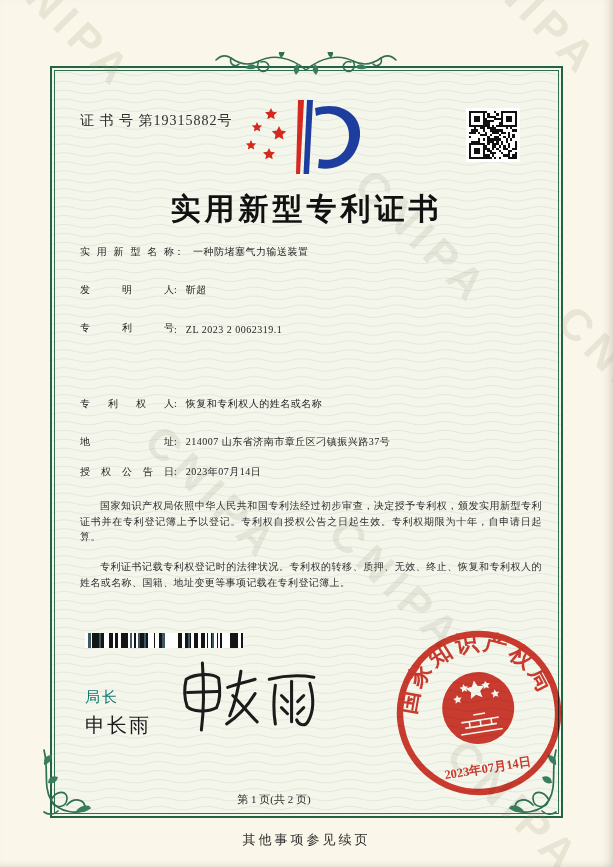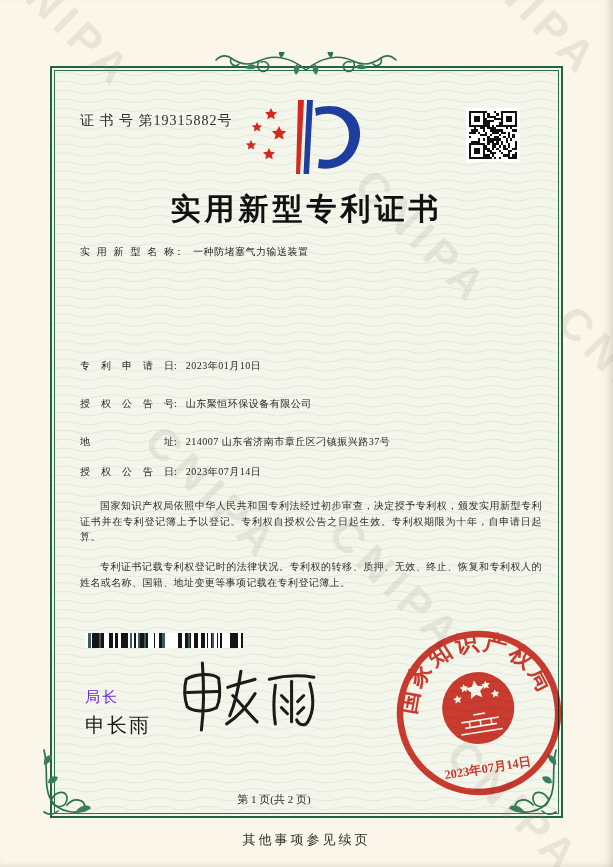--- a/index.html
+++ b/index.html
@@ -41,21 +41,21 @@
   .flabel { display:inline-block; width:94px; text-align:justify; text-align-last:justify; vertical-align:bottom; }
   .fcolon { margin-right:9px; }
   .fvalue { letter-spacing:.5px; }
   .auth-right { position:absolute; left:220px; top:0; }
   .auth-right .flabel { width:100px; }
   .para {
     position:absolute; left:80px; width:462px; font-size:10px; line-height:15.6px;
     color:#2e2e2e; text-align:justify; text-indent:2em; letter-spacing:.4px;
   }
   #barcode { left:85px; top:633px; width:158px; height:15px; background:#fff; }
-  #signer-title { left:85px; top:688px; font-family:"Liberation Sans",sans-serif; font-size:15px; color:#6d28d9; letter-spacing:2px; }
+  #signer-title { left:85px; top:688px; font-family:"Liberation Sans",sans-serif; font-size:15px; color:#0f766e; letter-spacing:2px; }
   #signer-name  { left:85px; top:712px; font-family:"Liberation Sans",sans-serif; font-size:20px; color:#1d1d1d; letter-spacing:2px; }
   #signature { left:172px; top:656px; width:152px; height:78px; }
   #seal { left:394px; top:628px; width:170px; height:170px; mix-blend-mode:multiply; opacity:.93; z-index:5; }
   #page-num { left:50px; top:792px; width:448px; text-align:center; font-size:11px; color:#2c2c2c; }
   #cont-note { left:0; top:831px; width:613px; text-align:center; font-size:13px; color:#2e2e2e; letter-spacing:3px; }
   svg { display:block; }
 </style>
 </head>
 <body>
 
@@ -371,25 +371,28 @@
         <rect x="19" y="20" width="1" height="1" fill="#111"></rect>
         <rect x="20" y="20" width="1" height="1" fill="#111"></rect>
       </svg>
   </div>
 
   <div class="content" id="title">实用新型专利证书</div>
 
   <div class="frow content" style="top:245px">
     <span class="flabel">实用新型名称</span><span class="fcolon">：</span><span class="fvalue">一种防堵塞气力输送装置</span>
   </div>
-  <div class="frow content" style="top:359px">
-    <span class="flabel">专利申请日</span><span class="fcolon">:</span><span class="fvalue">2023年01月10日</span>
+  <div class="frow content" style="top:283px">
+    <span class="flabel">发明人</span><span class="fcolon">:</span><span class="fvalue">靳超</span>
+  </div>
+  <div class="frow content" style="top:321px">
+    <span class="flabel">专利号</span><span class="fcolon">:</span><span class="fvalue">ZL 2023 2 0062319.1</span>
   </div>
   <div class="frow content" style="top:397px">
-    <span class="flabel">授权公告号</span><span class="fcolon">:</span><span class="fvalue">山东聚恒环保设备有限公司</span>
+    <span class="flabel">专利权人</span><span class="fcolon">:</span><span class="fvalue">恢复和专利权人的姓名或名称</span>
   </div>
   <div class="frow content" style="top:435px">
     <span class="flabel">地址</span><span class="fcolon">:</span><span class="fvalue">214007 山东省济南市章丘区刁镇振兴路37号</span>
   </div>
   <div class="frow content" style="top:465px; width:462px">
     <span class="flabel">授权公告日</span><span class="fcolon">:</span><span class="fvalue">2023年07月14日</span>
   </div>
 
   <div class="para" style="top:498px">国家知识产权局依照中华人民共和国专利法经过初步审查，决定授予专利权，颁发实用新型专利证书并在专利登记簿上予以登记。专利权自授权公告之日起生效。专利权期限为十年，自申请日起算。</div>
   <div class="para" style="top:559px">专利证书记载专利权登记时的法律状况。专利权的转移、质押、无效、终止、恢复和专利权人的姓名或名称、国籍、地址变更等事项记载在专利登记簿上。</div>

